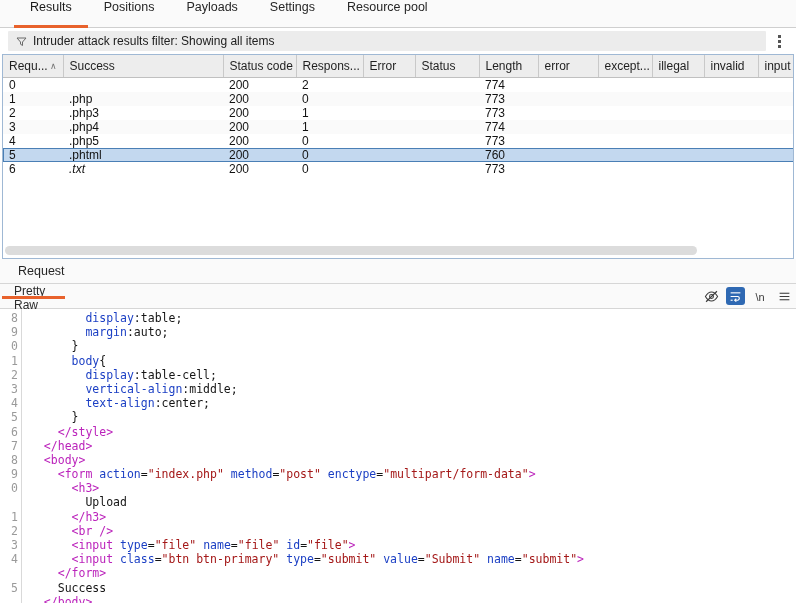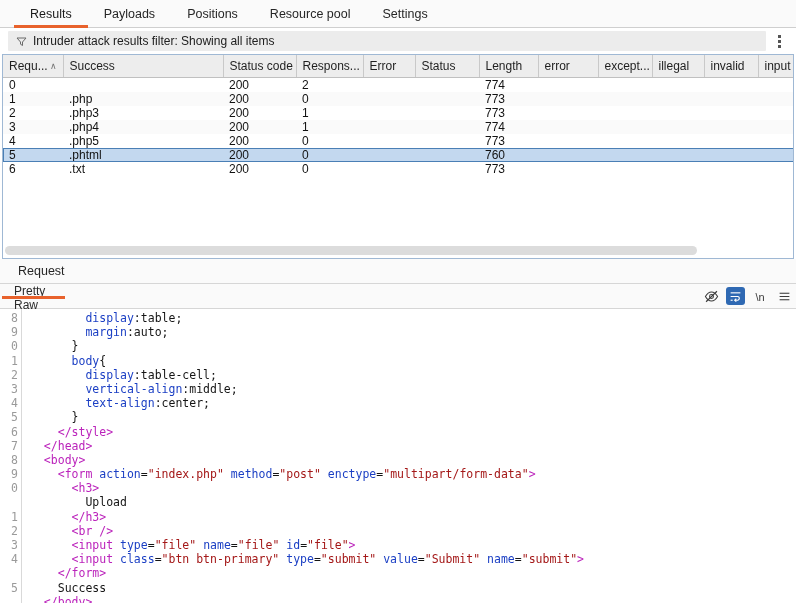--- a/index.html
+++ b/index.html
@@ -19,21 +19,21 @@
     position: relative;
     height: 28px;
     background: #fafafa;
     border-bottom: 1px solid #cfcfcf;
     display: flex;
     align-items: stretch;
     padding-left: 14px;
   }
   .tabbar .tab {
     position: relative;
-    display: flex; align-items: center;
+    display: flex; align-items: flex-start;
     padding: 0 16px;
     font-size: 12.5px;
     color: #262626;
     cursor: default;
     white-space: nowrap;
   }
   .tabbar .tab.active { color: #1a1a1a; }
   .tabbar .tab.active::after {
     content: "";
     position: absolute;
@@ -269,30 +269,30 @@
 </head>
 <body>
 
 <div id="app">
 
   <div class="tabbar" id="topTabs">
       <div class="tab active">
         <span>Results</span>
       </div>
       <div class="tab">
+        <span>Positions</span>
+      </div>
+      <div class="tab">
         <span>Payloads</span>
       </div>
       <div class="tab">
-        <span>Positions</span>
+        <span>Settings</span>
       </div>
       <div class="tab">
         <span>Resource pool</span>
-      </div>
-      <div class="tab">
-        <span>Settings</span>
       </div>
     </div>
 
   <div class="filterwrap">
     <div class="filterbar">
       <span class="filter-icon">
         <svg width="11" height="11" viewBox="0 0 11 11">
           <path d="M1 2 L10 2 L6.5 6 L6.5 9.5 L4.5 8.2 L4.5 6 Z" fill="none" stroke="#6a6a6a" stroke-width="1"></path>
         </svg>
       </span>
@@ -403,21 +403,21 @@
             <td style="width: 64px;"></td>
             <td style="width: 59px;">760</td>
             <td style="width: 60px;"></td>
             <td style="width: 54px;"></td>
             <td style="width: 52px;"></td>
             <td style="width: 54px;"></td>
             <td style="width: 48px;"></td>
           </tr>
           <tr class="even">
             <td style="width: 60px;">6</td>
-            <td style="width: 160px;">.txt</td>
+            <td style="width: 160px; font-style: italic;">.txt</td>
             <td style="width: 73px;">200</td>
             <td style="width: 67px;">0</td>
             <td style="width: 52px;"></td>
             <td style="width: 64px;"></td>
             <td style="width: 59px;">773</td>
             <td style="width: 60px;"></td>
             <td style="width: 54px;"></td>
             <td style="width: 52px;"></td>
             <td style="width: 54px;"></td>
             <td style="width: 48px;"></td>

